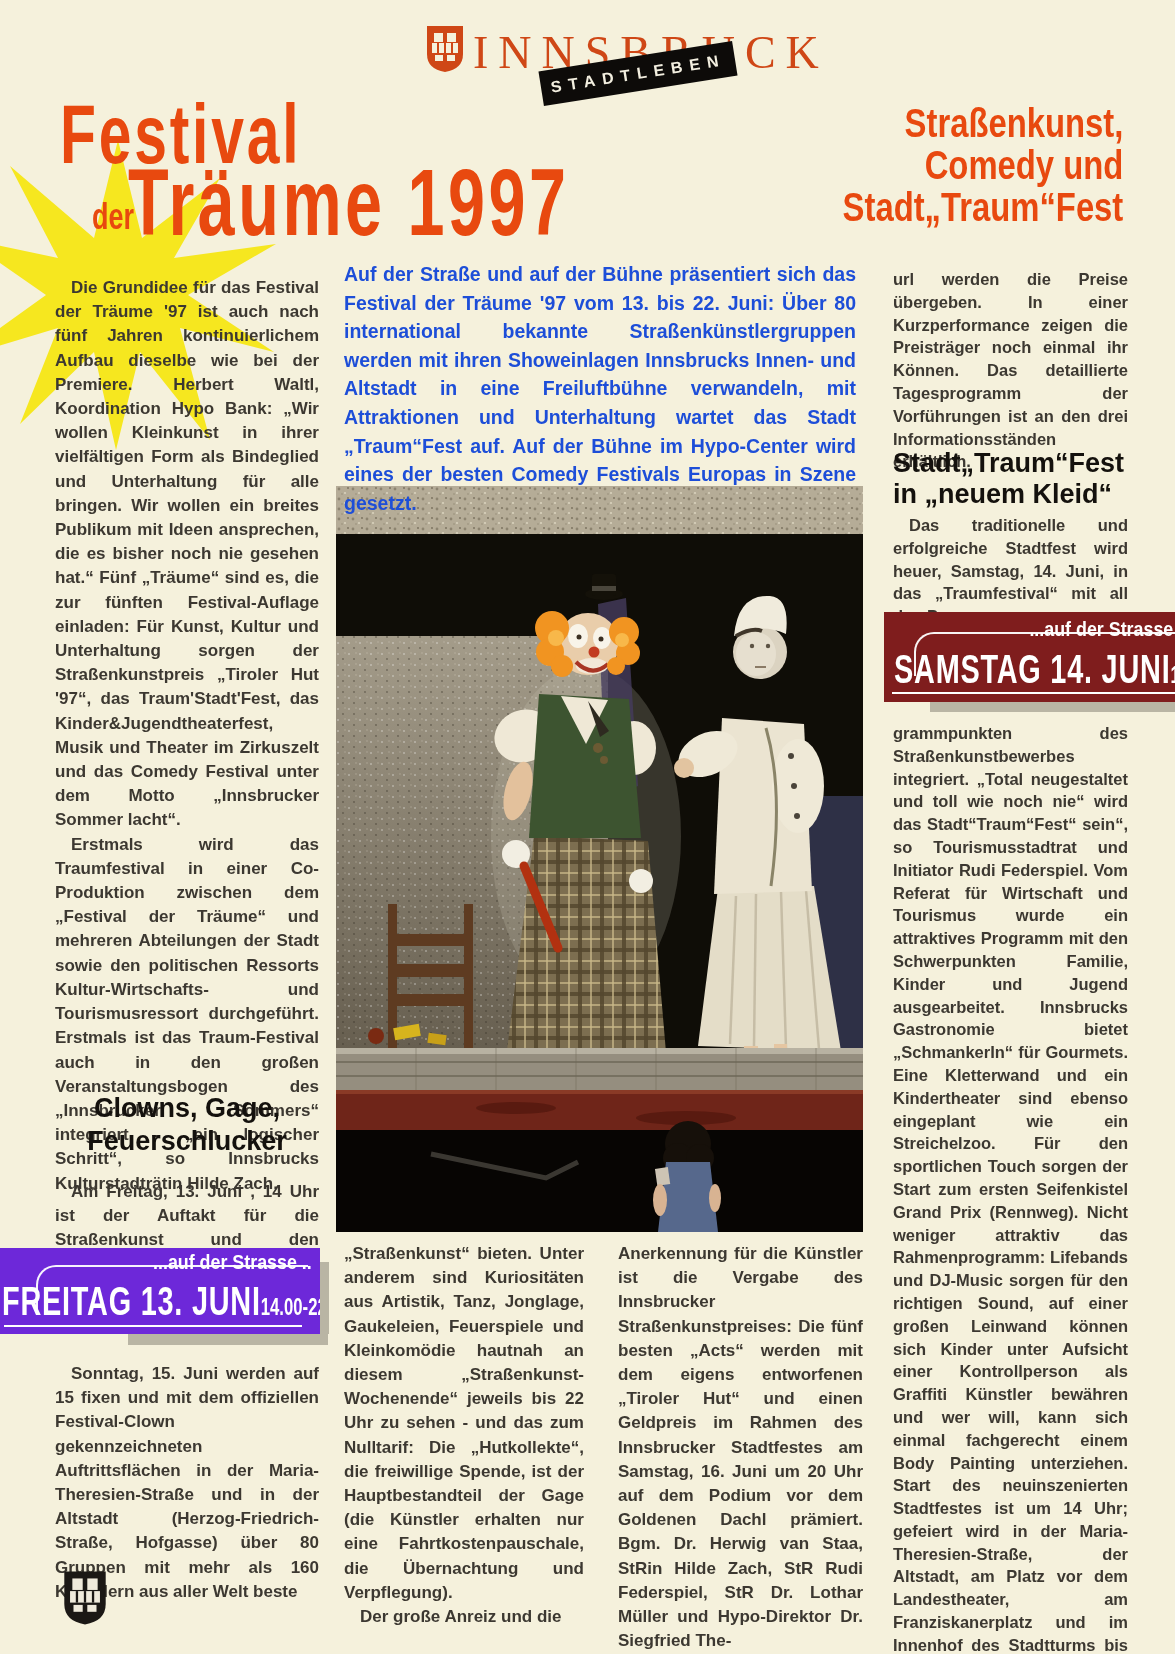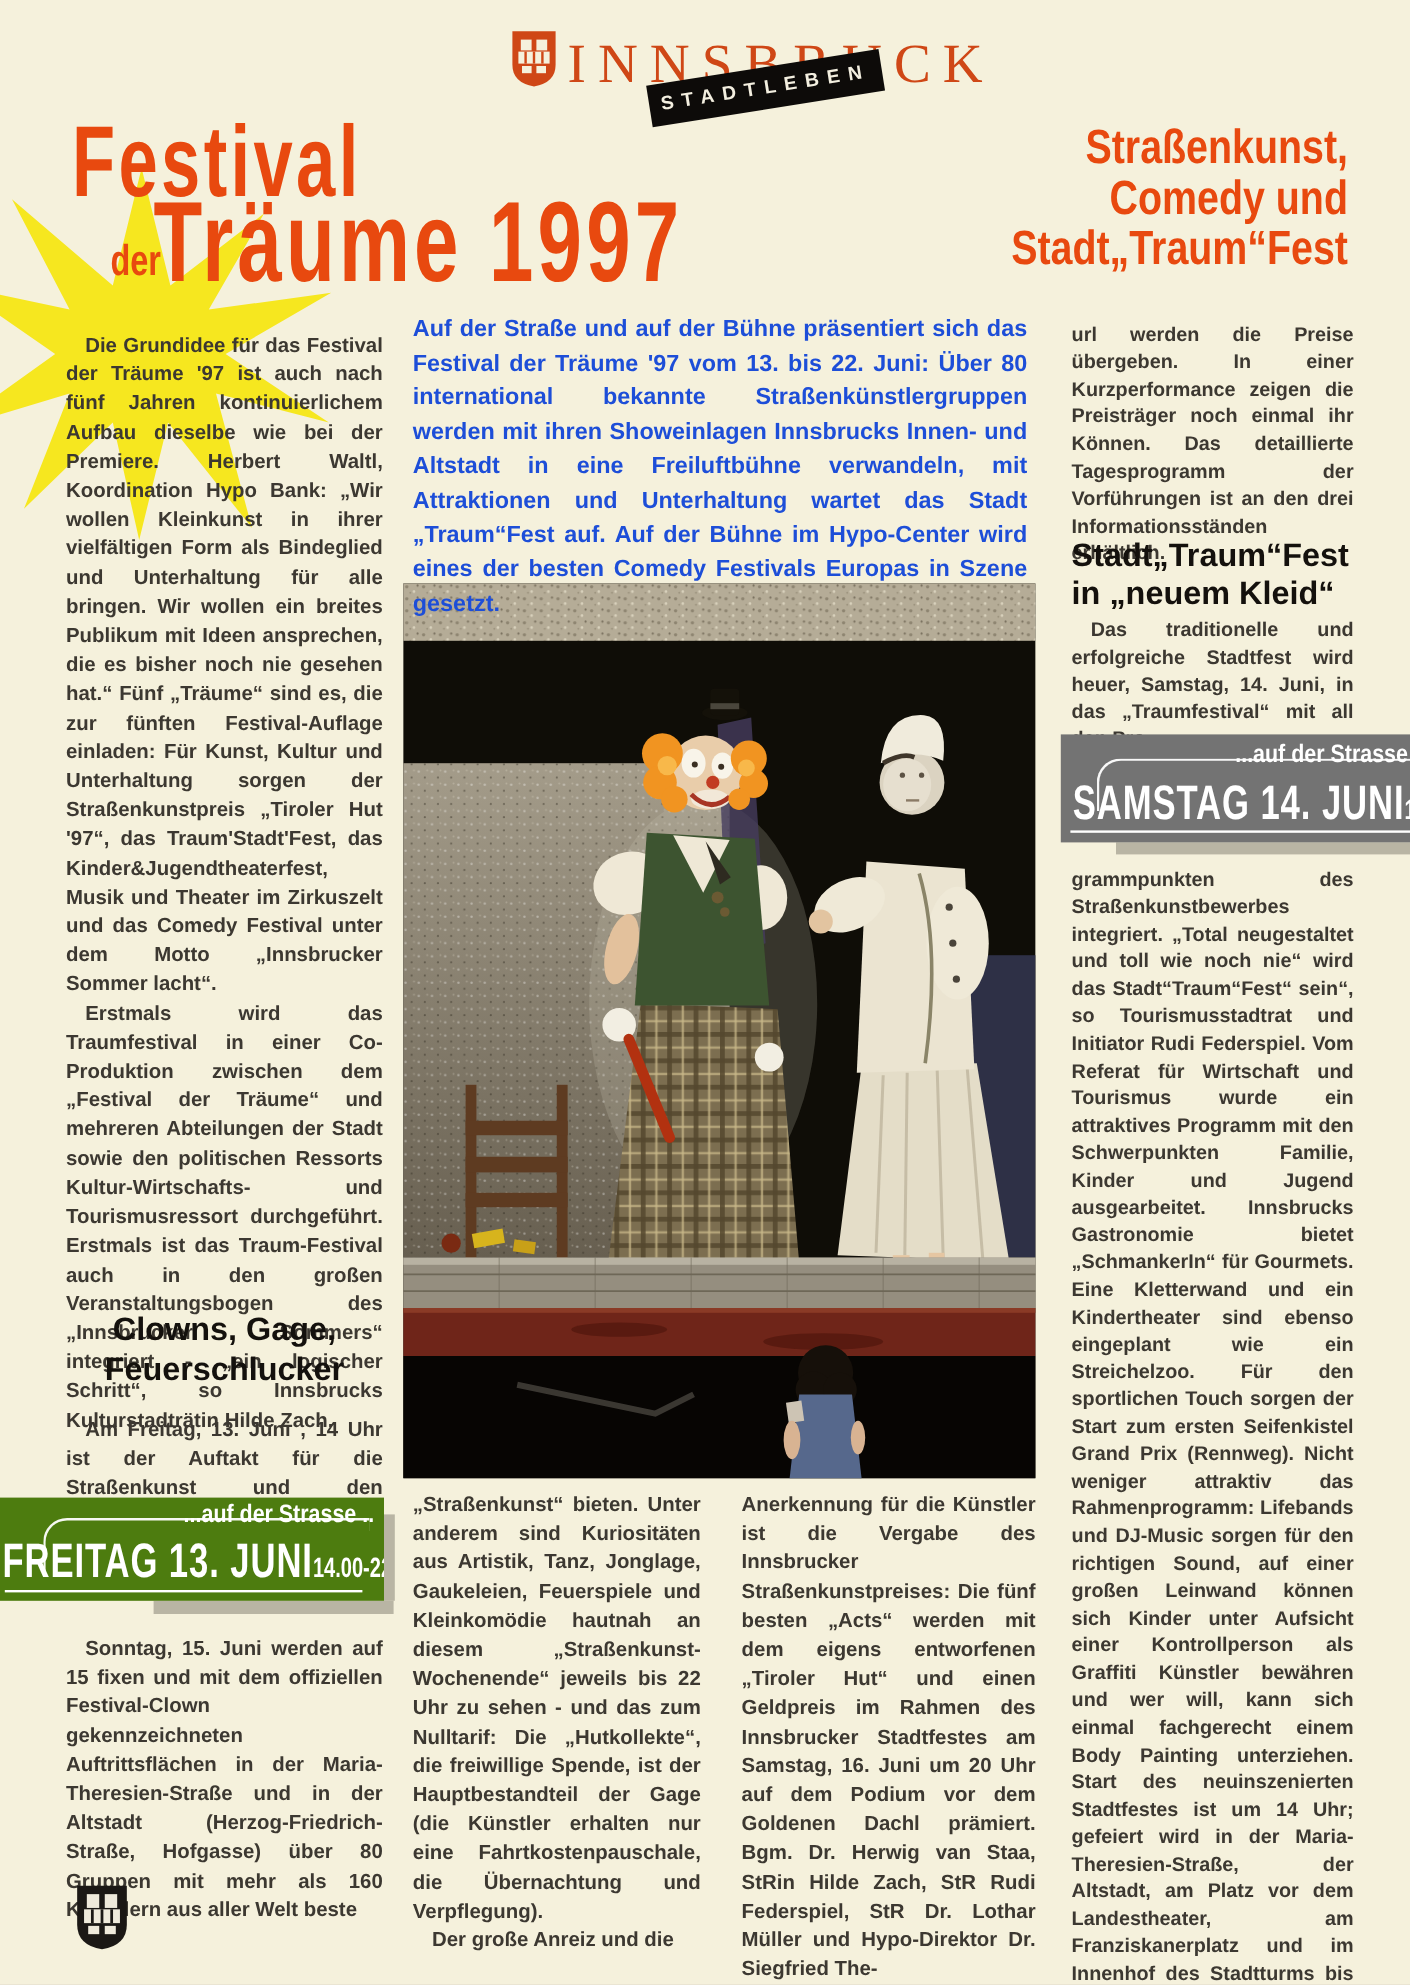--- a/index.html
+++ b/index.html
@@ -26,22 +26,22 @@
   
   .col{position:absolute;z-index:3;text-align:justify;color:#3c3831;
        font-size:17px;line-height:24.2px;}
   .col p{margin:0;font-weight:bold;}
   .ind{text-indent:16px;}
   .lead{position:absolute;z-index:3;left:344px;top:260px;width:512px;text-align:justify;
         color:#1d4ed8;font-weight:bold;font-size:19.5px;line-height:28.6px;}
   .h-black{position:absolute;z-index:3;color:#14110d;font-weight:bold;}
   
   .banner{position:absolute;z-index:4;color:#fff;overflow:hidden;}
-  .banner.orange{background:#4d7c0f;}
-  .banner.teal{background:#737373;}
+  .banner.orange{background:#6d28d9;}
+  .banner.teal{background:#7f1d1d;}
   .curve{position:absolute;border-top:2px solid rgba(255,255,255,.95);
          border-left:2px solid rgba(255,255,255,.95);border-top-left-radius:20px;}
   .btag{position:absolute;font-weight:bold;font-size:21px;transform:scale(.85,1);
         transform-origin:right top;white-space:nowrap;}
   .bdate{position:absolute;font-weight:bold;font-size:38px;letter-spacing:1px;
          transform:scale(.76,1.06);transform-origin:left bottom;white-space:nowrap;}
   .btime{font-size:22px;letter-spacing:0;}
   .underl{position:absolute;height:2.5px;background:#fff;}
   .shadowbar{position:absolute;background:#b9b5a4;z-index:3;}
   

